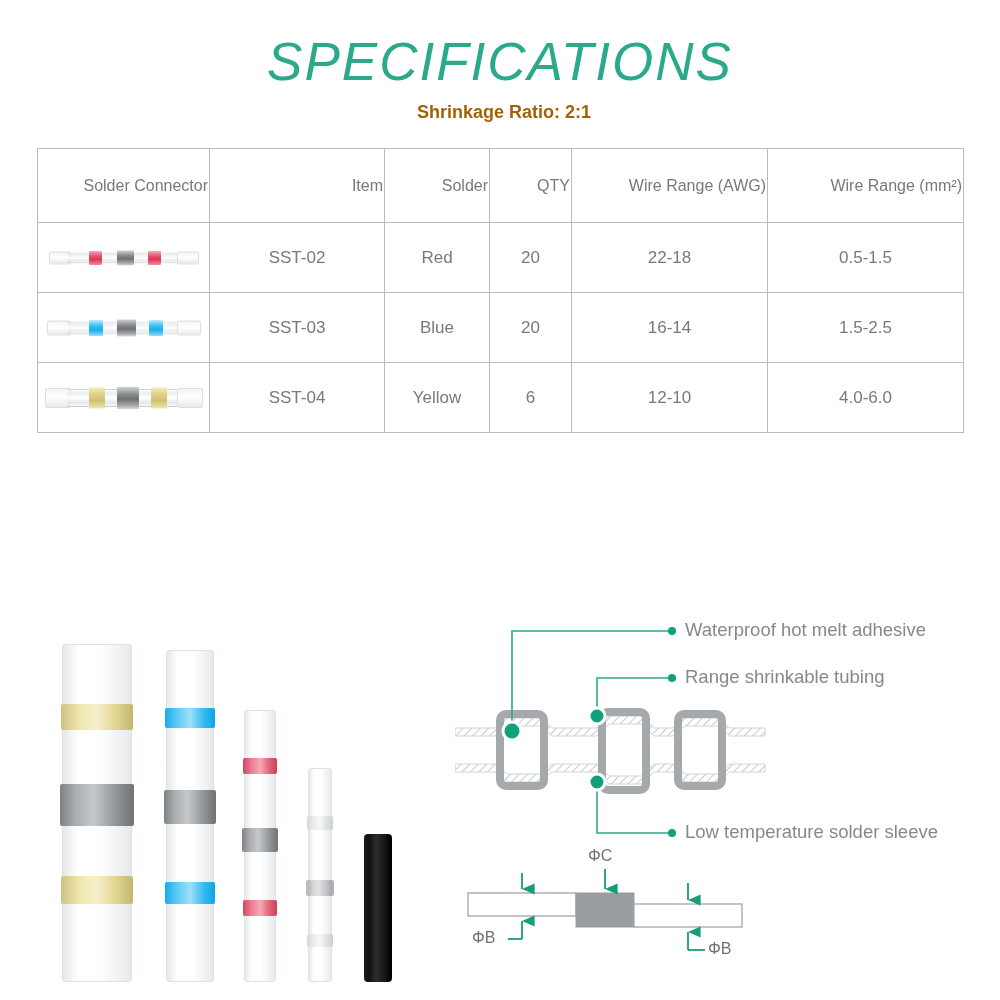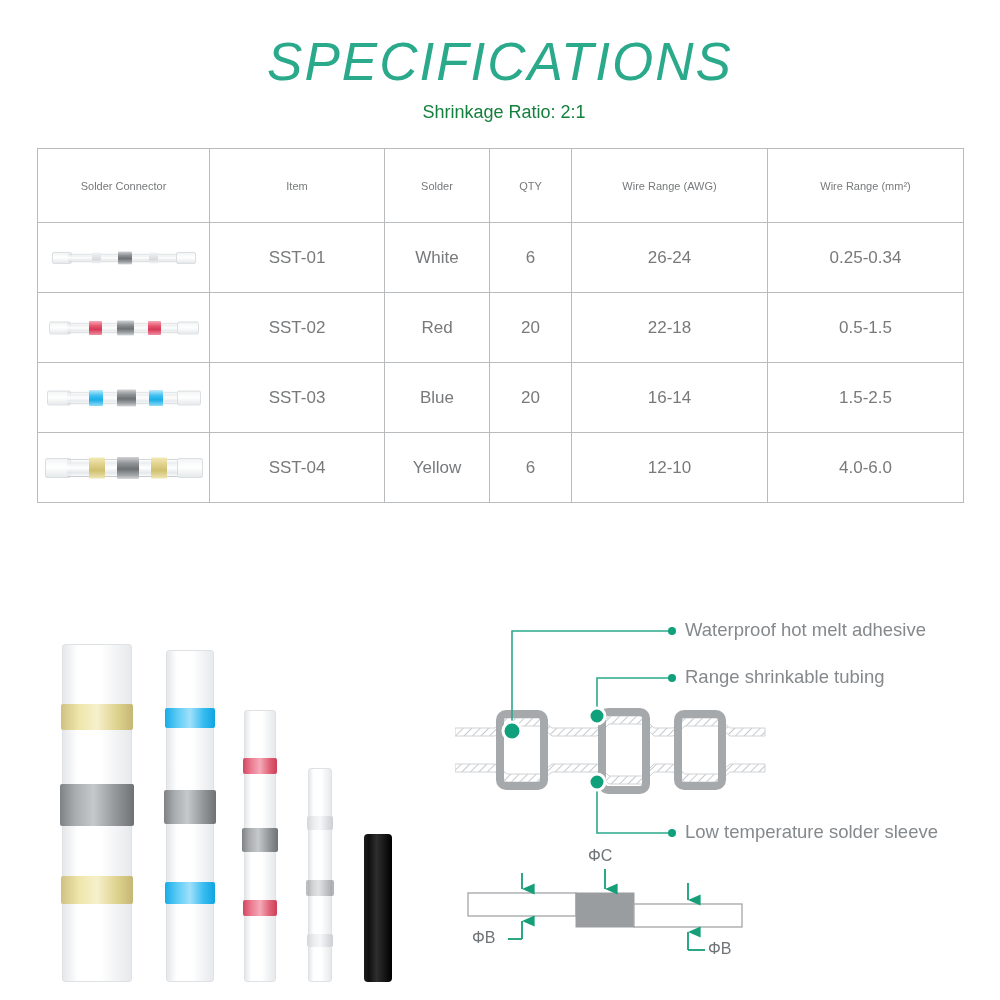--- a/index.html
+++ b/index.html
@@ -21,42 +21,42 @@
     font-weight: 400;
     letter-spacing: 2px;
     color: #2aa98b;
     line-height: 1.05;
     font-style: italic;
   }
   #spec-subtitle {
     margin: 0;
     padding-top: 12px;
     font-size: 18px;
-    color: #15803d;
-    font-weight: 400;
+    color: #a16207;
+    font-weight: 700;
     padding-left: 8px;
   }
 
   
   #spec-table {
     position: absolute;
     left: 37px; top: 148px;
     width: 926px;
     border-collapse: collapse;
     table-layout: fixed;
   }
   #spec-table th, #spec-table td {
     border: 1px solid #b9bcbe;
     text-align: center;
     vertical-align: middle;
     color: #77797b;
     font-weight: 400;
     font-size: 17px;
   }
-  #spec-table th { height: 74px; font-size: 11px; }
+  #spec-table th { height: 74px; font-size: 16px; text-align: right; }
   #spec-table td { height: 70px; }
   .col-connector { width: 172px; }
   .col-item      { width: 175px; }
   .col-color     { width: 105px; }
   .col-qty       { width: 82px; }
   .col-awg       { width: 196px; }
   .col-mm        { width: 196px; }
   .cell-conn { padding: 0; }
 
   
@@ -174,39 +174,20 @@
         <th class="col-connector">Solder Connector</th>
         <th class="col-item">Item</th>
         <th class="col-color">Solder</th>
         <th class="col-qty">QTY</th>
         <th class="col-awg">Wire Range (AWG)</th>
         <th class="col-mm">Wire Range (mm²)</th>
       </tr>
     </thead>
     <tbody>
 
-      <tr>
-        <td class="cell-conn">
-          <div class="conn-wrap">
-            <div class="conn" style="width:144px;height:16px;">
-              <div class="tip" style="left:0px;  width:20px; height:12px;"></div>
-              <div class="tube" style="left:16px; width:112px;height:9px;"></div>
-              <div class="band band-white" style="left:40px; width:9px; height:11px;"></div>
-              <div class="solder" style="left:66px; width:14px;height:13px;"></div>
-              <div class="band band-white" style="left:97px; width:9px; height:11px;"></div>
-              <div class="tip" style="left:124px;width:20px; height:12px;"></div>
-            </div>
-          </div>
-        </td>
-        <td>SST-01</td>
-        <td>White</td>
-        <td>6</td>
-        <td>26-24</td>
-        <td>0.25-0.34</td>
-      </tr>
 
       <tr>
         <td class="cell-conn">
           <div class="conn-wrap">
             <div class="conn" style="width:150px;height:18px;">
               <div class="tip" style="left:0px;  width:22px; height:13px;"></div>
               <div class="tube" style="left:18px; width:116px;height:11px;"></div>
               <div class="band band-red" style="left:40px; width:13px; height:14px;"></div>
               <div class="solder" style="left:68px; width:17px;height:15px;"></div>
               <div class="band band-red" style="left:99px; width:13px; height:14px;"></div>

